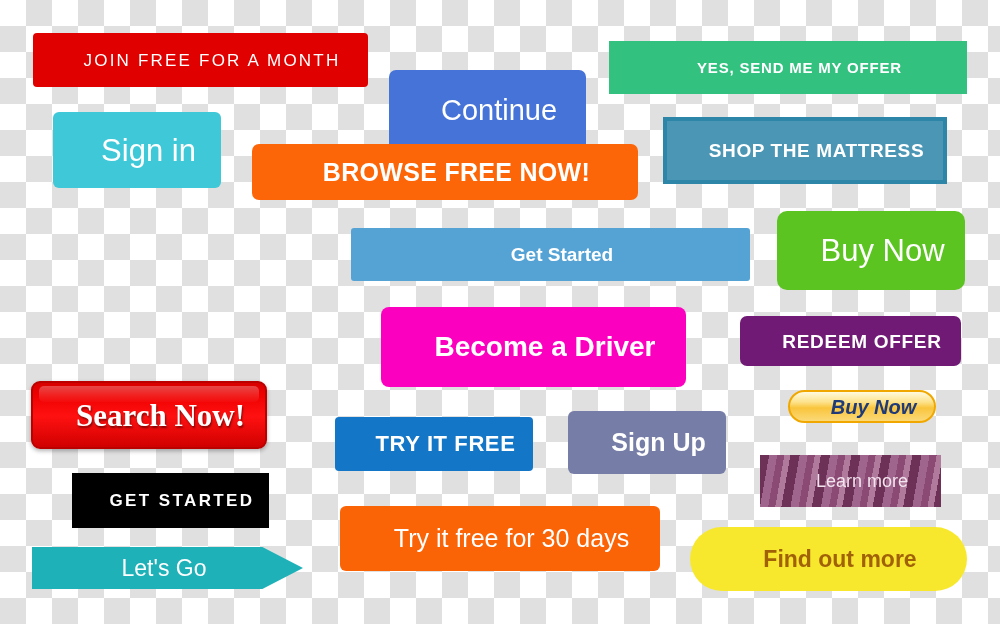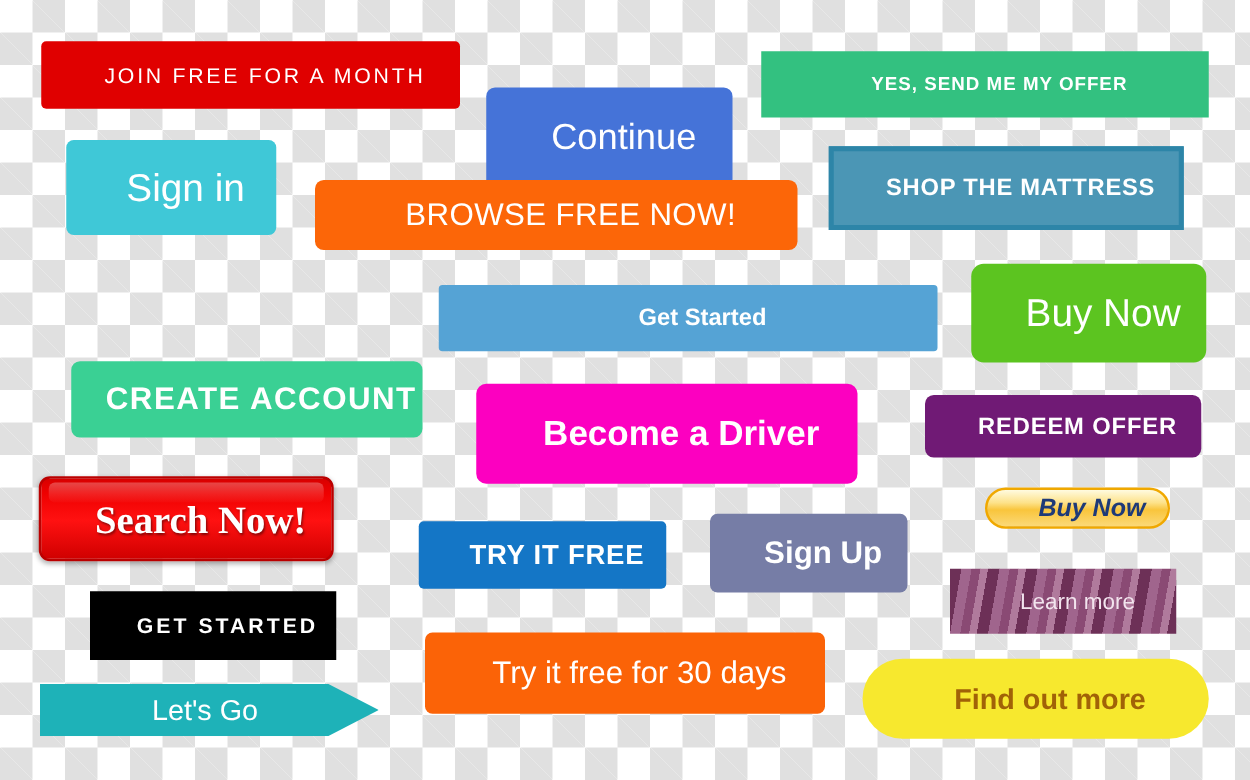--- a/index.html
+++ b/index.html
@@ -71,21 +71,21 @@
     border-radius: 6px;
     font-size: 31px;
     font-weight: 400;
   }
 
   #browse-free-btn {
     left: 252px; top: 144px; width: 386px; height: 56px;
     background: #fc6608;
     border-radius: 7px;
     font-size: 25px;
-    font-weight: 400;
+    font-weight: 700;
     letter-spacing: 0.3px;
   }
 
   #shop-mattress-btn {
     left: 663px; top: 117px; width: 284px; height: 67px;
     background: #4b96b5;
     border: 4px solid #2d85a8;
     font-size: 19px;
     font-weight: 700;
     letter-spacing: 0.6px;
@@ -274,21 +274,20 @@
 
   <div class="btn" id="browse-free-btn">BROWSE FREE NOW!</div>
 
   <div class="btn" id="shop-mattress-btn">SHOP THE MATTRESS</div>
 
 
   <div class="btn" id="get-started-blue-btn">Get Started</div>
 
   <div class="btn" id="buy-now-green-btn">Buy Now</div>
 
-  <div class="btn" id="create-account-btn">CREATE ACCOUNT</div>
 
   <div class="btn" id="become-driver-btn">Become a Driver</div>
 
   <div class="btn" id="redeem-offer-btn">REDEEM OFFER</div>
 
   <div class="btn" id="search-now-btn">
     <span id="search-gloss"></span>
     <span>Search Now!</span>
   </div>
 

